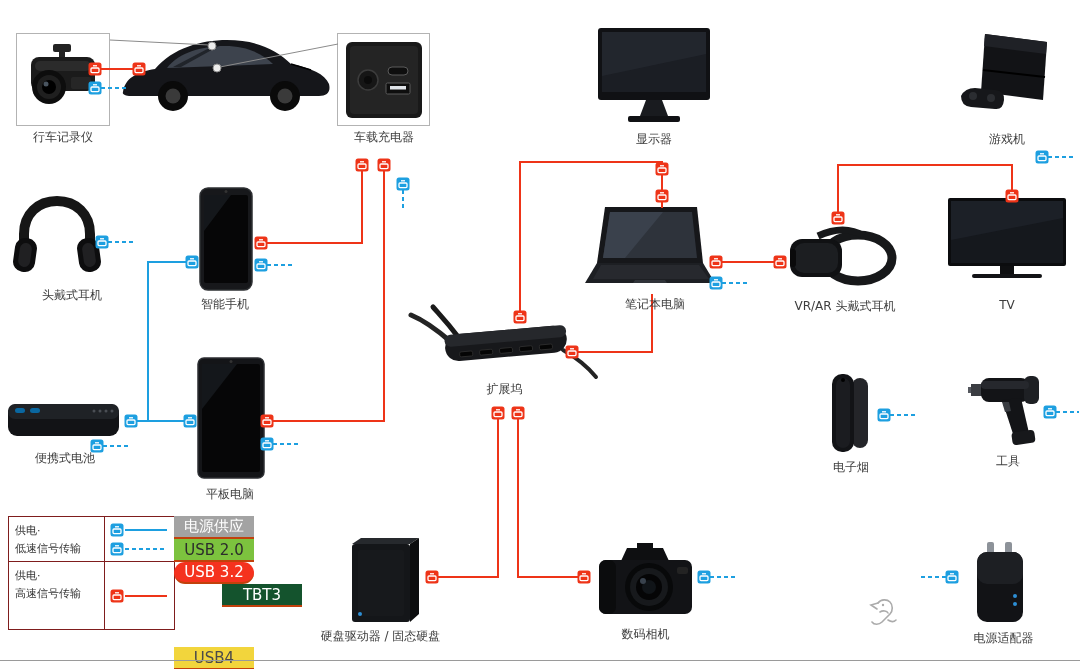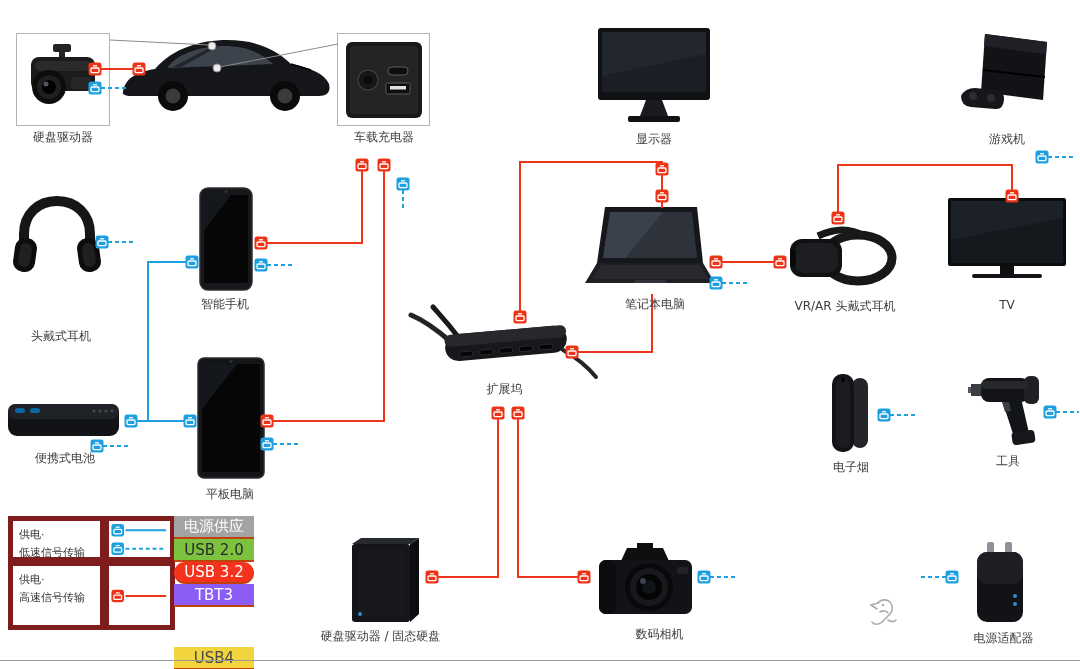--- a/index.html
+++ b/index.html
@@ -4,27 +4,27 @@
 <style>
   * { margin:0; padding:0; box-sizing:border-box; }
   html,body { width:1080px; height:669px; }
   body { font-family:"DejaVu Sans","Liberation Sans",sans-serif; background:#fff; overflow:hidden; }
   #canvas { position:relative; width:1080px; height:669px; background:#fff; }
   .device { position:absolute; }
   .frame { position:absolute; border:1px solid #b3b3b3; background:#fff; display:flex; align-items:center; justify-content:center; }
   .dlabel { position:absolute; font-size:12px; color:#3d3d3d; text-align:center; white-space:nowrap; }
   #overlay { position:absolute; left:0; top:0; }
   .legend { position:absolute; left:8px; top:516px; width:248px; height:114px; }
-  .lcell { position:absolute; border:5px solid #7f1d1d; background:#fff; font-size:11px; color:#333; padding:5px 6px; line-height:1.6; }
+  .lcell { position:absolute; border:1px solid #7f1d1d; background:#fff; font-size:11px; color:#333; padding:5px 6px; line-height:1.6; }
   .lsample { display:flex; align-items:center; justify-content:center; padding:0; }
   .chip { position:absolute; left:166px; width:80px; display:flex; align-items:center; justify-content:center; font-size:15px; border-bottom:2px solid #c2410c; }
   .chip0 { background:#a3a3a3; color:#fff; }
   .chip1 { background:#7cc23e; color:#2c2c2c; }
   .chip2 { background:#f5321e; color:#fff; }
-  .chip3 { background:#8b5cf6; color:#fff; }
+  .chip3 { background:#14532d; color:#fff;margin-left:48px; }
   .chip4 { background:#f2d53c; color:#4a4a4a;margin-top:40px; }
   .watermark { position:absolute; left:866px; top:596px; display:flex; align-items:center; gap:7px; color:#a9a9a9; }
   .wtext { font-size:26px; letter-spacing:1px; }
   .bottomline { position:absolute; left:0; top:660px; width:1080px; height:1px; background:#9a9a9a; }
 </style>
 </head>
 <body>
 
 <div id="canvas">
 
@@ -327,36 +327,36 @@
       <use href="#cB" transform="translate(267,444)"></use>
       <use href="#cB" transform="translate(716,283)"></use>
       <use href="#cB" transform="translate(1042,157)"></use>
       <use href="#cB" transform="translate(704,577)"></use>
       <use href="#cB" transform="translate(884,415)"></use>
       <use href="#cB" transform="translate(1050,412)"></use>
       <use href="#cB" transform="translate(952,577)"></use>
     </g>
   </svg>
 
-  <div class="dlabel" style="left:16px; top:129px; width:94px;">硬盘驱动器</div>
+  <div class="dlabel" style="left:16px; top:129px; width:94px;">行车记录仪</div>
   <div class="dlabel" style="left:336px; top:129px; width:96px;">车载充电器</div>
   <div class="dlabel" style="left:598px; top:131px; width:112px;">显示器</div>
   <div class="dlabel" style="left:957px; top:131px; width:100px;">游戏机</div>
-  <div class="dlabel" style="left:9px; top:287px; width:104px;margin-top:41px;">头戴式耳机</div>
+  <div class="dlabel" style="left:20px; top:287px; width:104px;">头戴式耳机</div>
   <div class="dlabel" style="left:180px; top:296px; width:90px;">智能手机</div>
   <div class="dlabel" style="left:600px; top:296px; width:110px;">笔记本电脑</div>
   <div class="dlabel" style="left:770px; top:298px; width:150px;">VR/AR 头戴式耳机</div>
   <div class="dlabel" style="left:948px; top:298px; width:118px;">TV</div>
   <div class="dlabel" style="left:6px; top:450px; width:118px;">便携式电池</div>
   <div class="dlabel" style="left:182px; top:486px; width:96px;">平板电脑</div>
   <div class="dlabel" style="left:462px; top:381px; width:85px;">扩展坞</div>
   <div class="dlabel" style="left:806px; top:459px; width:90px;">电子烟</div>
   <div class="dlabel" style="left:974px; top:453px; width:68px;">工具</div>
   <div class="dlabel" style="left:288px; top:628px; width:185px;">硬盘驱动器 / 固态硬盘</div>
-  <div class="dlabel" style="left:612px; top:626px; width:95px;">数码相机</div>
+  <div class="dlabel" style="left:598px; top:626px; width:95px;">数码相机</div>
   <div class="dlabel" style="left:956px; top:630px; width:95px;">电源适配器</div>
 
   <div class="legend">
     <div class="lcell" style="left:0; top:0; width:97px; height:46px;">
       <div>供电·</div>
       <div>低速信号传输</div>
     </div>
     <div class="lcell" style="left:0; top:45px; width:97px; height:69px;">
       <div>供电·</div>
       <div>高速信号传输</div>

